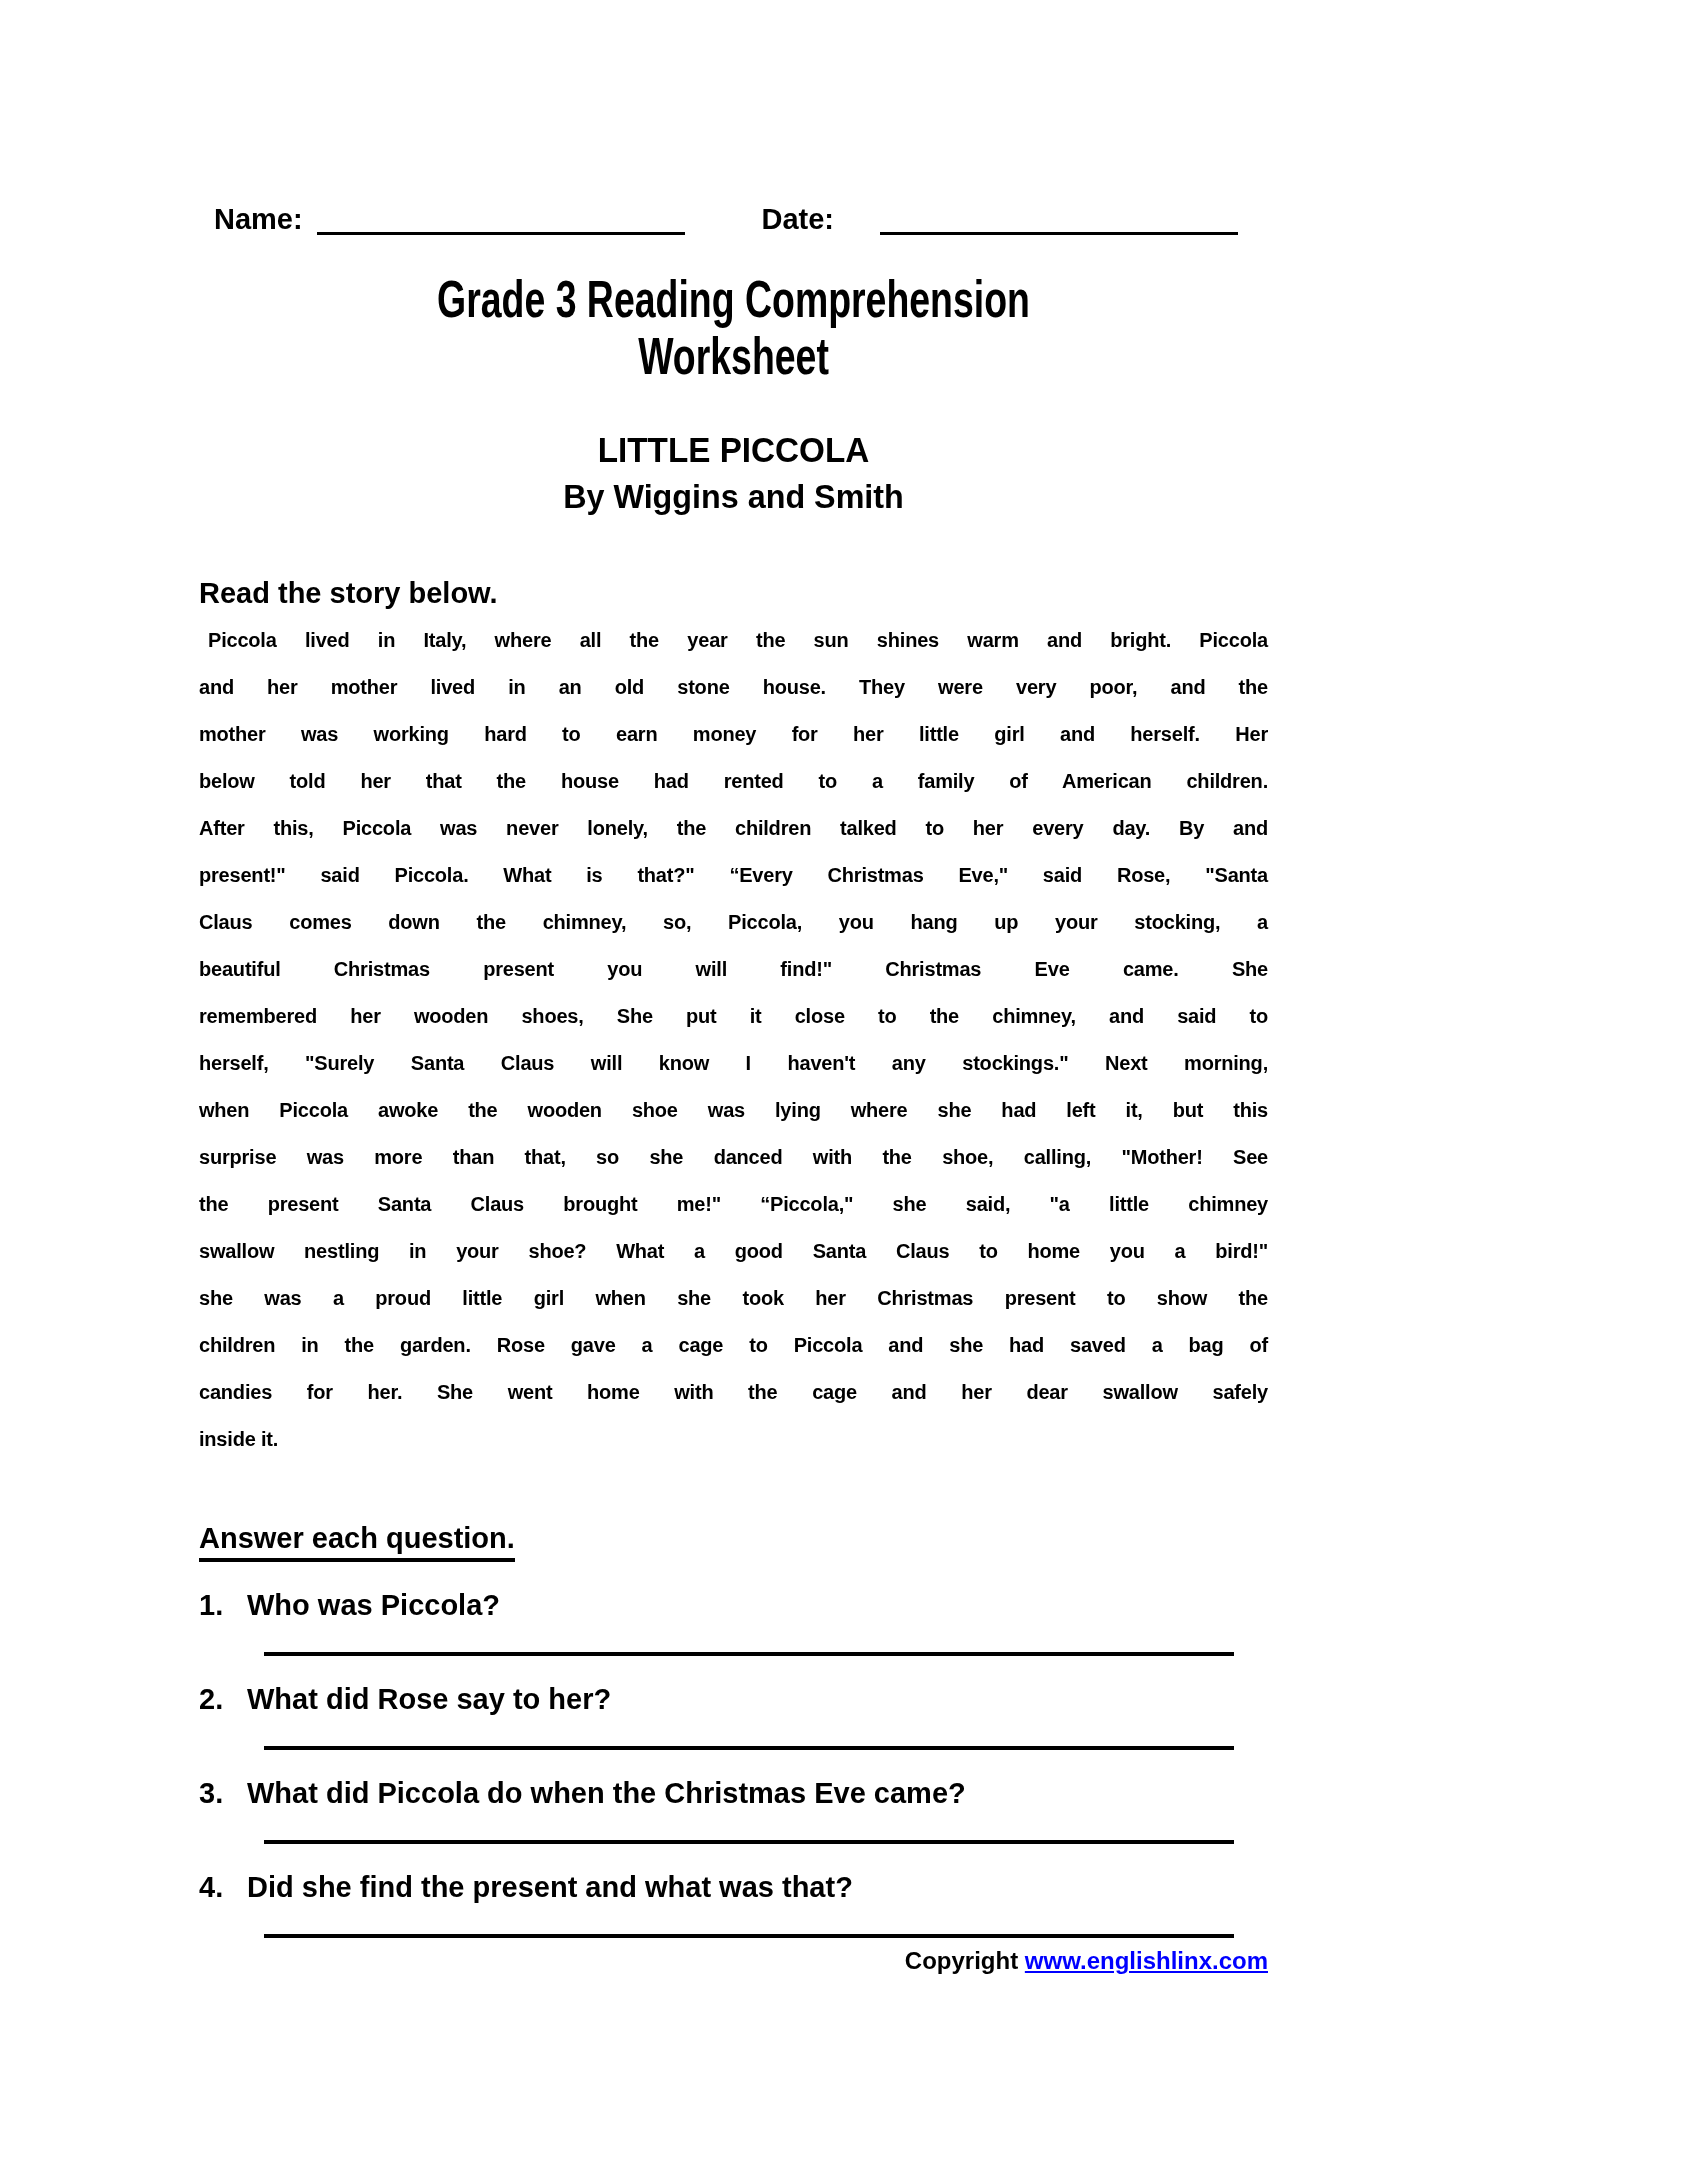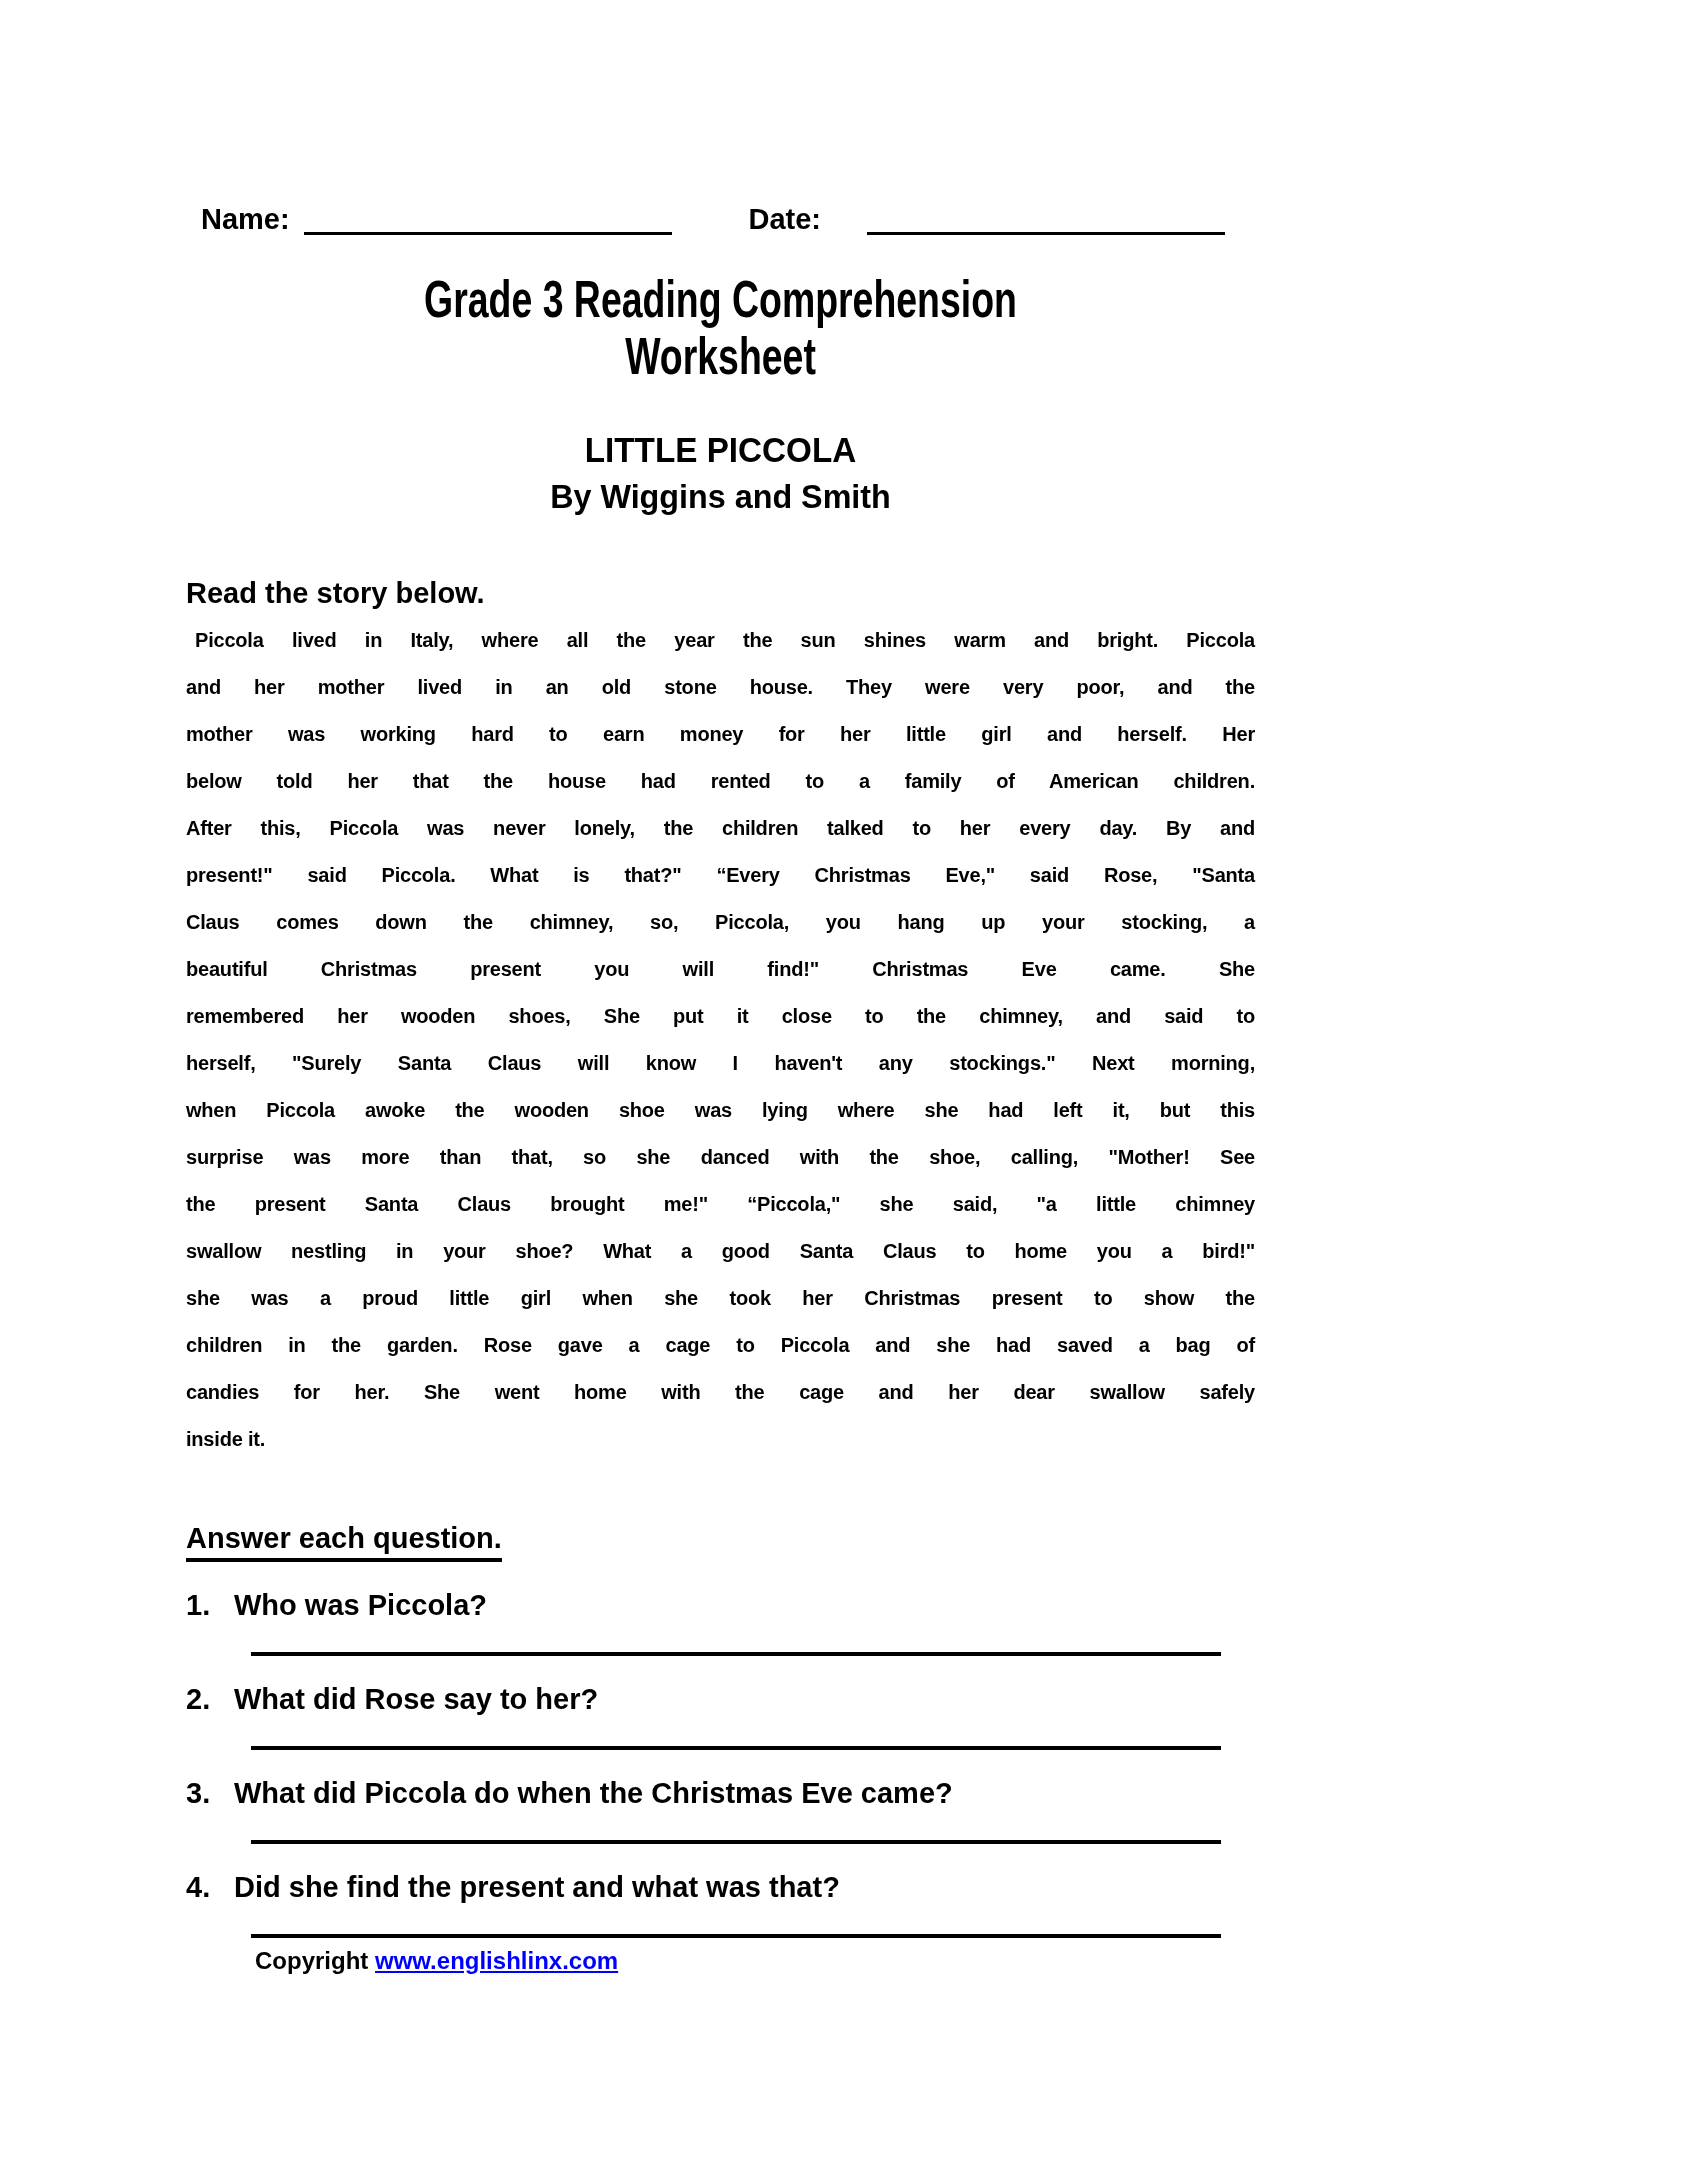--- a/index.html
+++ b/index.html
@@ -7,20 +7,21 @@
     position: relative;
     width: 1435px;
     height: 2178px;
     box-sizing: border-box;
     padding: 203px 180px 0 186px;
     background: #ffffff;
     overflow: hidden;
     font-family: "Liberation Sans", sans-serif;
     font-weight: 700;
     color: #000000;
+    margin-left: 13px;
   }
   
   .name-date-row { display: flex; justify-content: space-between; font-size: 29px; line-height: 32px; }
   .field { display: flex; align-items: flex-end; }
   .name-field { margin-left: 15px; }
   .date-field { margin-right: 30px; gap: 32px; }
   .blank { display: inline-block; border-bottom: 3px solid #000; margin-left: 14px; }
   .name-blank { width: 368px; }
   .date-blank { width: 358px; }
   
@@ -52,21 +53,21 @@
     border-bottom: 4px solid #000; padding-bottom: 3px;
   }
   .qa { margin-top: 27px; }
   .question { display: flex; font-size: 29px; line-height: 33px; }
   .q-num { width: 48px; flex: none; }
   .answer-line {
     height: 30px; margin-left: 65px; width: 970px;
     border-bottom: 4px solid #000;
   }
   
-  .footer { margin-top: 8px; text-align: left; font-size: 24px; line-height: 30px; padding-left: 69px; }
+  .footer { margin-top: 8px; text-align: right; font-size: 24px; line-height: 30px; padding-left: 69px; }
   .copy { color: #000000; }
   .link { color: #0000ff; text-decoration: underline; font-weight: 700; }
 </style>
 </head>
 <body>
 
 <div class="page">
 
   <div class="name-date-row">
     <div class="field name-field">

